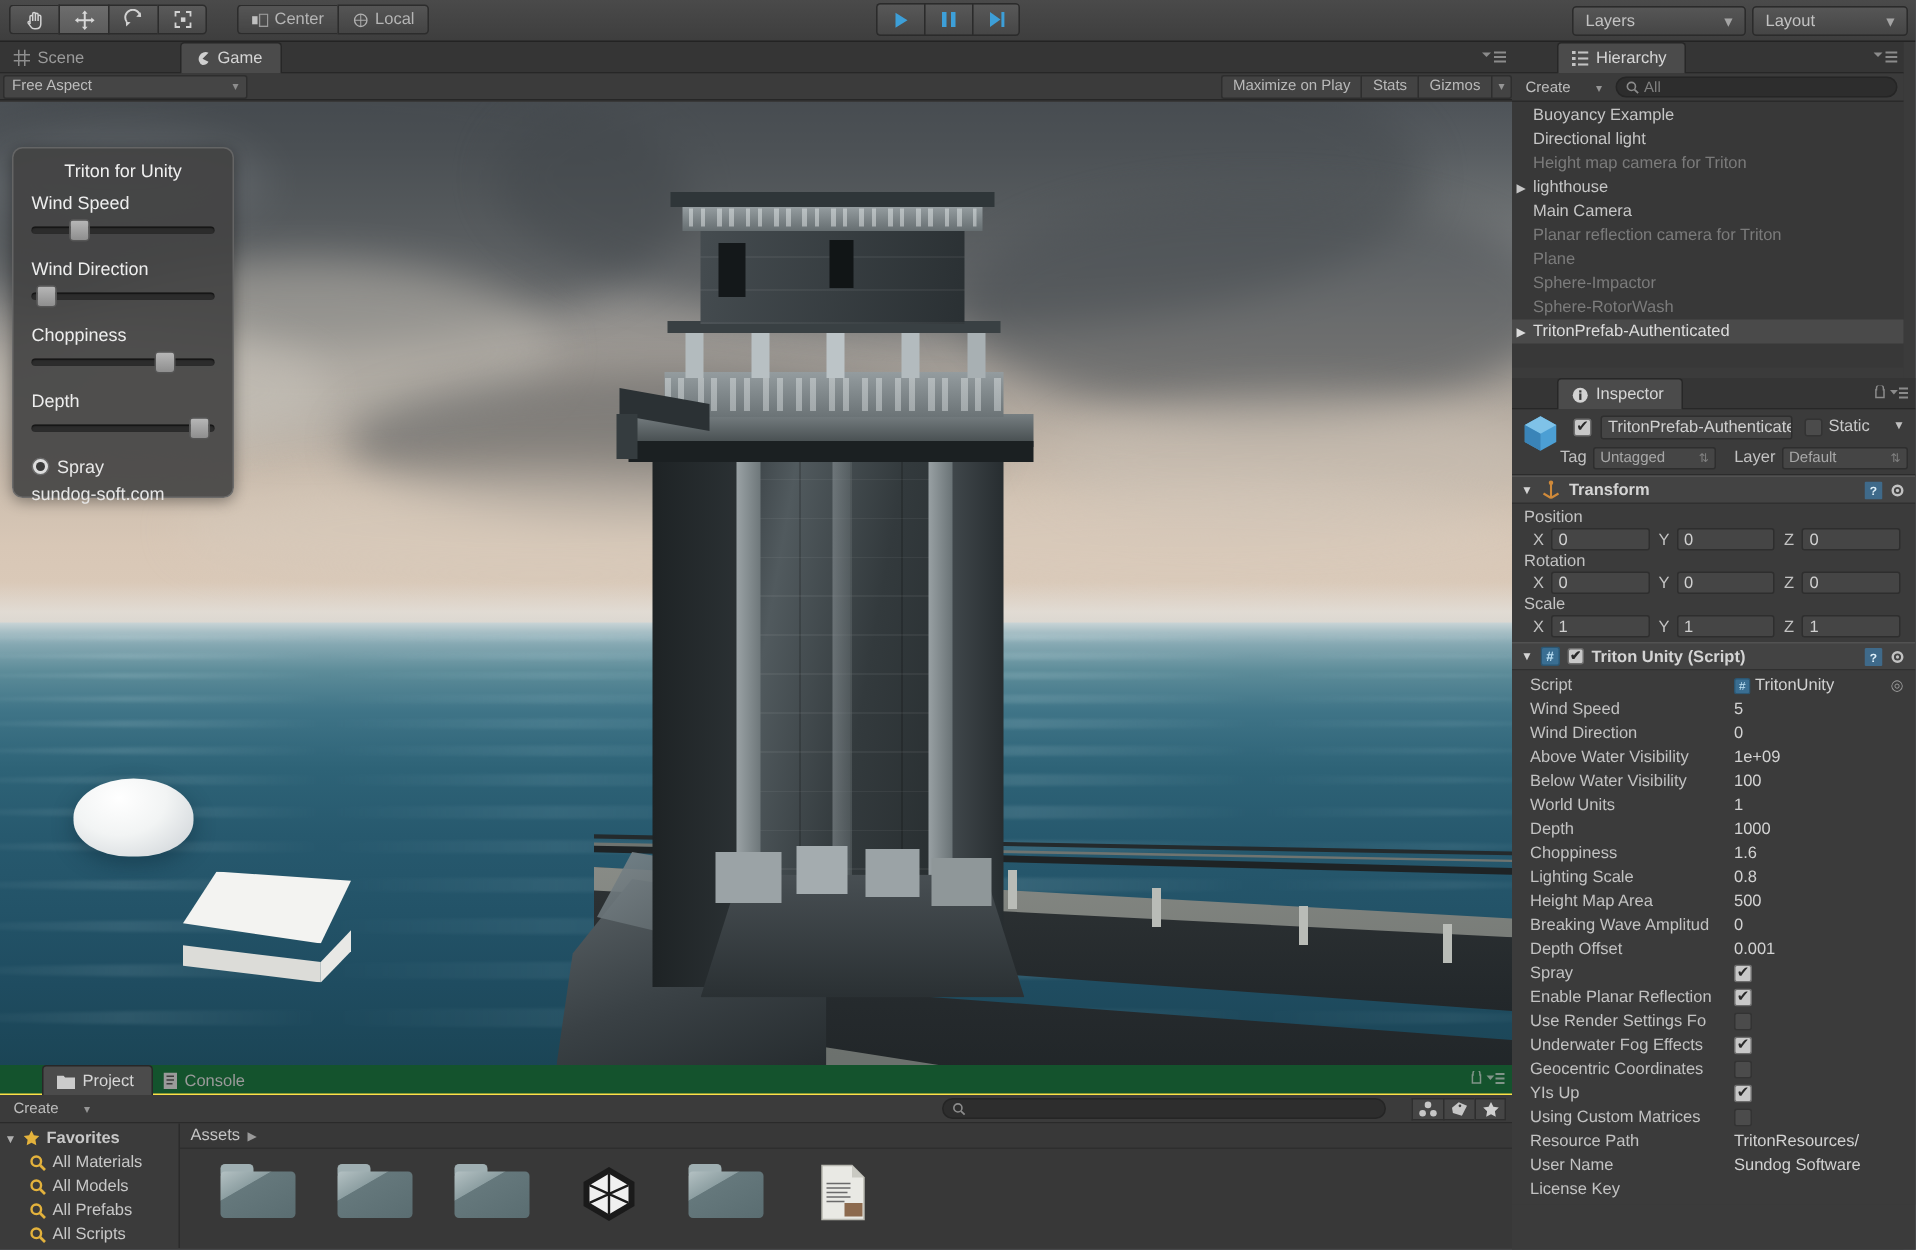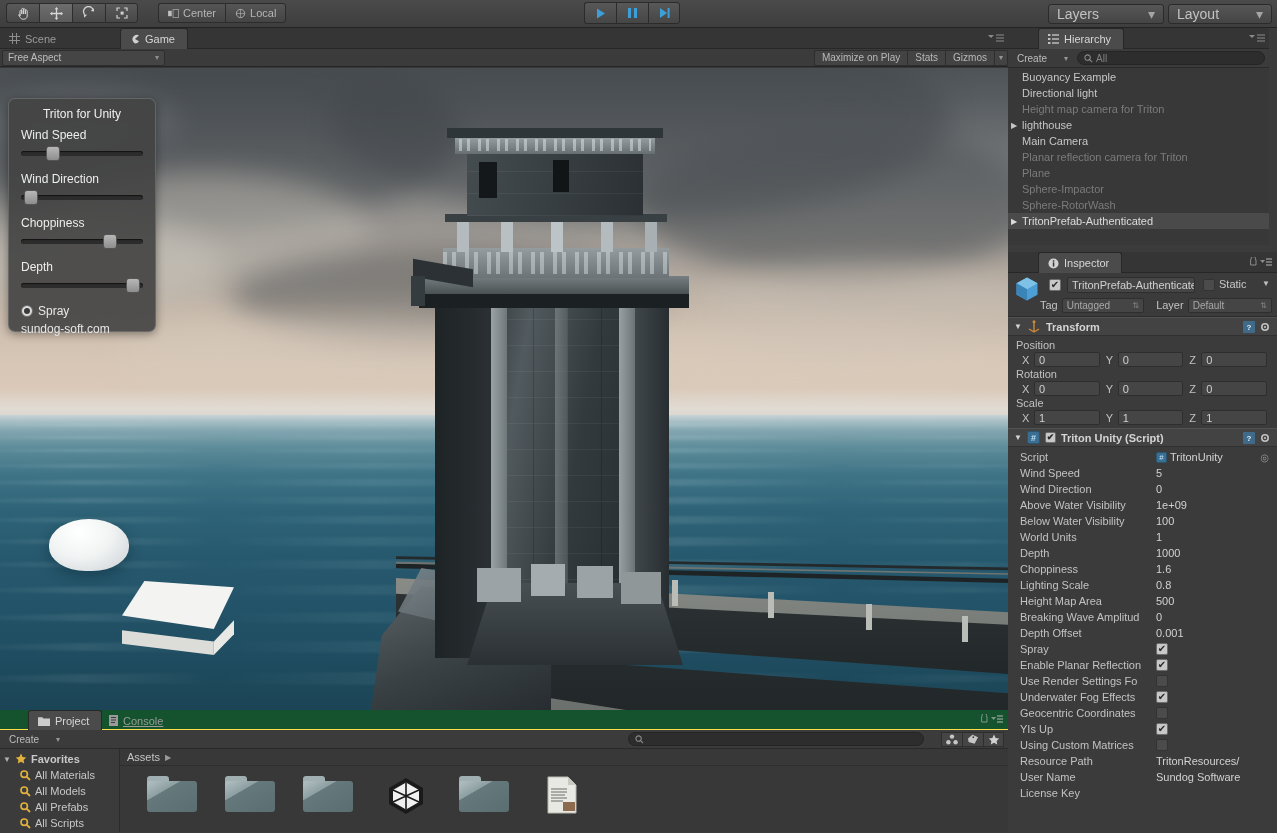--- a/index.html
+++ b/index.html
@@ -47,21 +47,21 @@
     display:flex; align-items:center; justify-content:center;
   }
   .pbtn:first-child { border-radius:3px 0 0 3px; }
   .pbtn:last-child { border-right:1px solid #2b2b2b; border-radius:0 3px 3px 0; }
 
   .dropbtn {
     position:absolute; top:4px; height:20px;
     background:linear-gradient(#565656,#454545);
     border:1px solid #2b2b2b; border-radius:3px;
     display:flex; align-items:center; padding:0 8px;
-    font-size:14px; color:#c2c2c2;
+    font-size:11px; color:#c2c2c2;
   }
   .dropbtn .caret { margin-left:auto; opacity:.75; }
 
   
   .gamepanel { position:absolute; left:0; top:28px; width:1008px; height:682px; background:#383838; }
   .tabrow {
     position:relative; height:21px; background:#353535;
     border-bottom:1px solid #272727;
   }
   .tab {
@@ -587,21 +587,21 @@
   </div>
 
   <div class="project">
     <div class="proj-tabrow">
       <div class="tab active" style="left:0;">
         <svg width="12" height="10" viewBox="0 0 12 10">
             <path d="M0 1.2h4.4l1 1.2H12V10H0z" fill="#cbcbcb"></path>
           </svg>
         <span>Project</span>
       </div>
-      <div class="tab" style="left:100px;text-decoration:underline;">
+      <div class="tab" style="left:100px;">
         <svg width="9" height="11" viewBox="0 0 9 11">
             <rect x="0" y="0" width="9" height="11" fill="#9a9a9a"></rect>
             <g stroke="#3b3b3b" stroke-width="1">
               <path d="M2 2.5h5M2 5h5M2 7.5h4"></path>
             </g>
           </svg>
         <span>Console</span>
       </div>
       <div class="panel-menu" style="right:4px; top:4px;">
         <svg width="24" height="11" viewBox="0 0 24 11">

